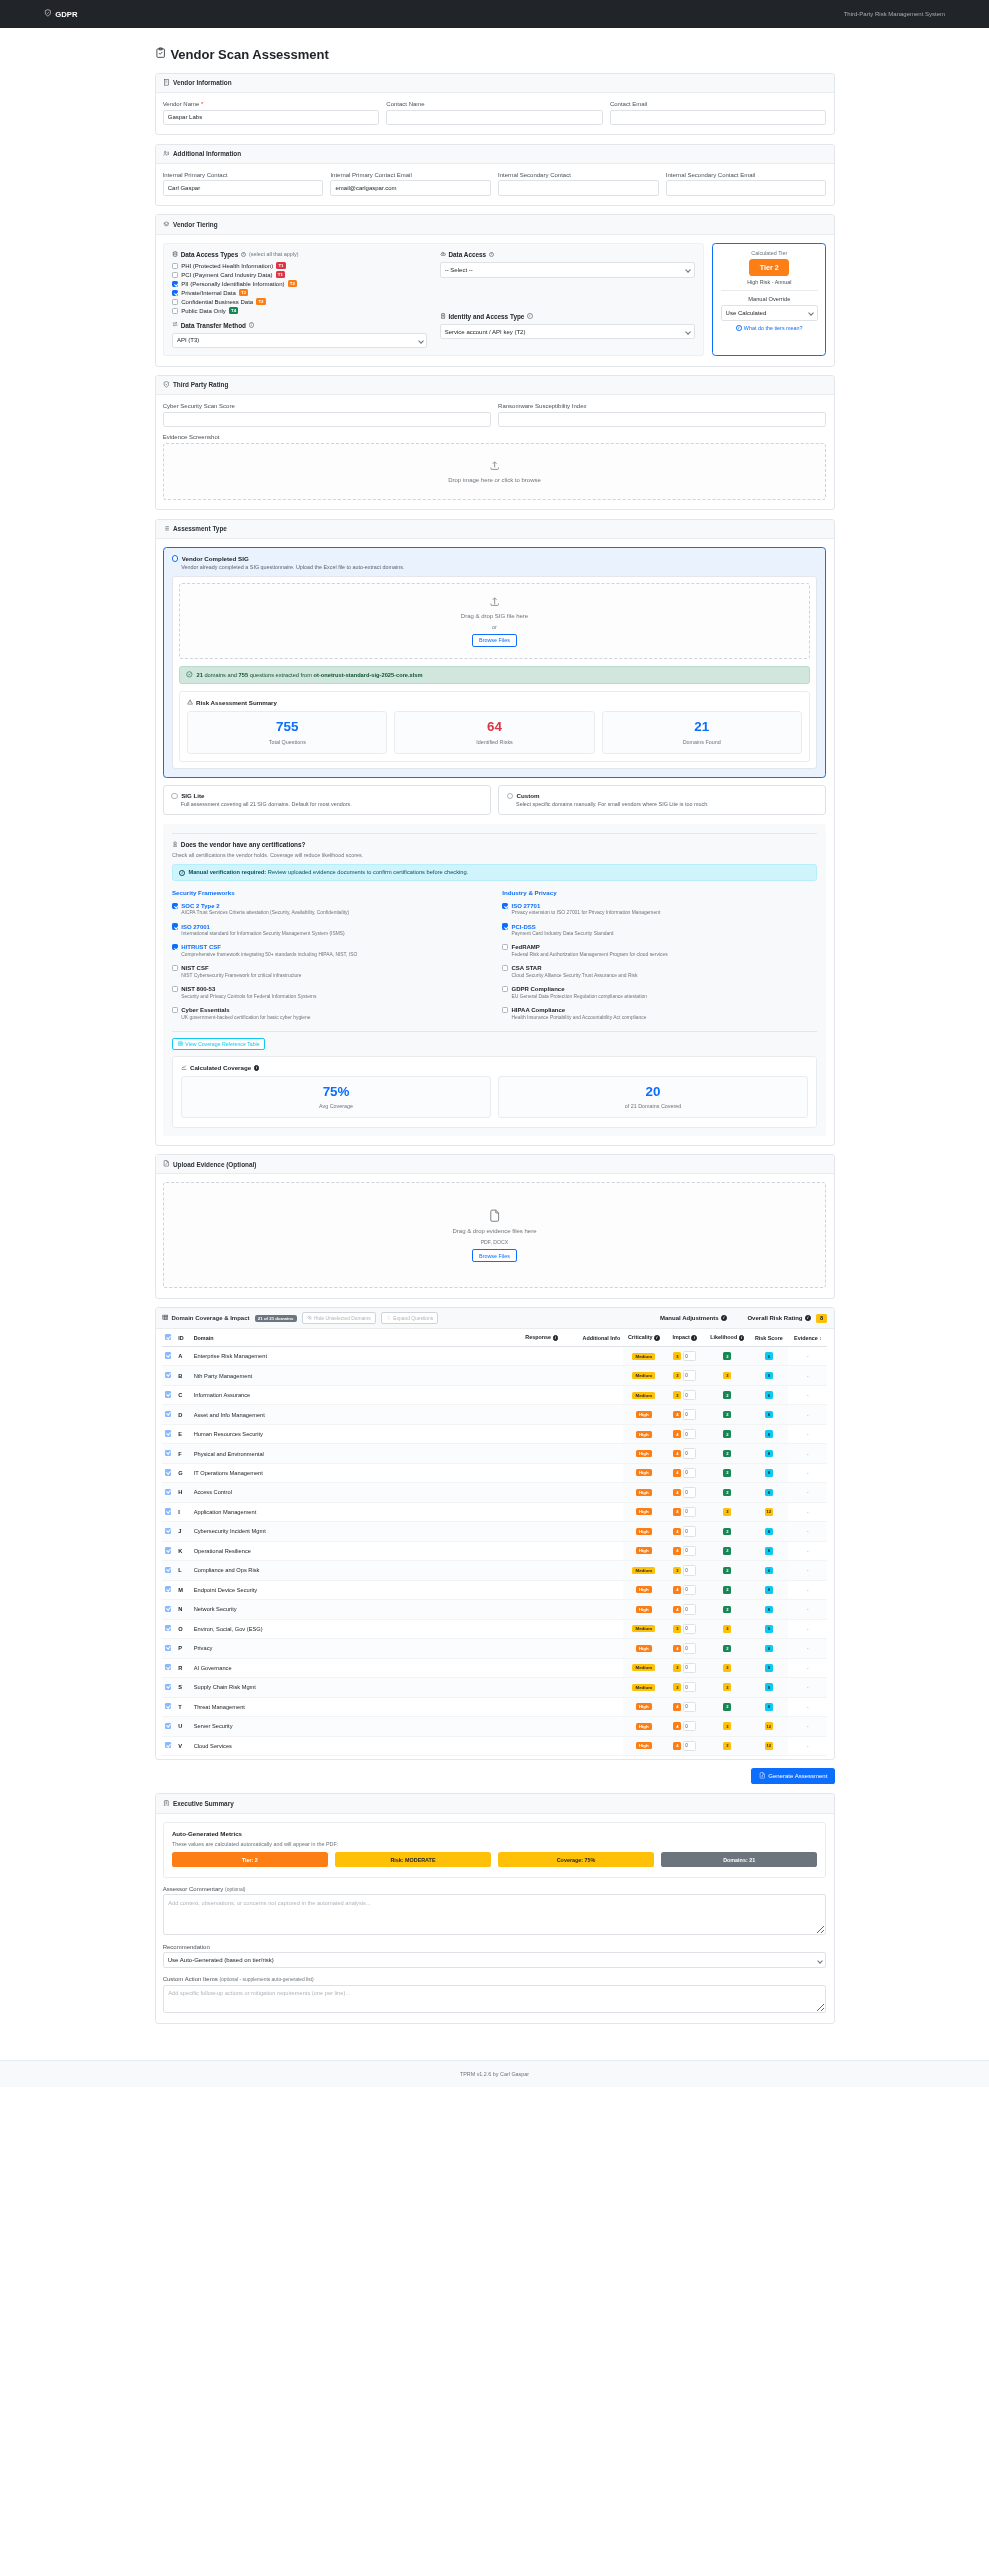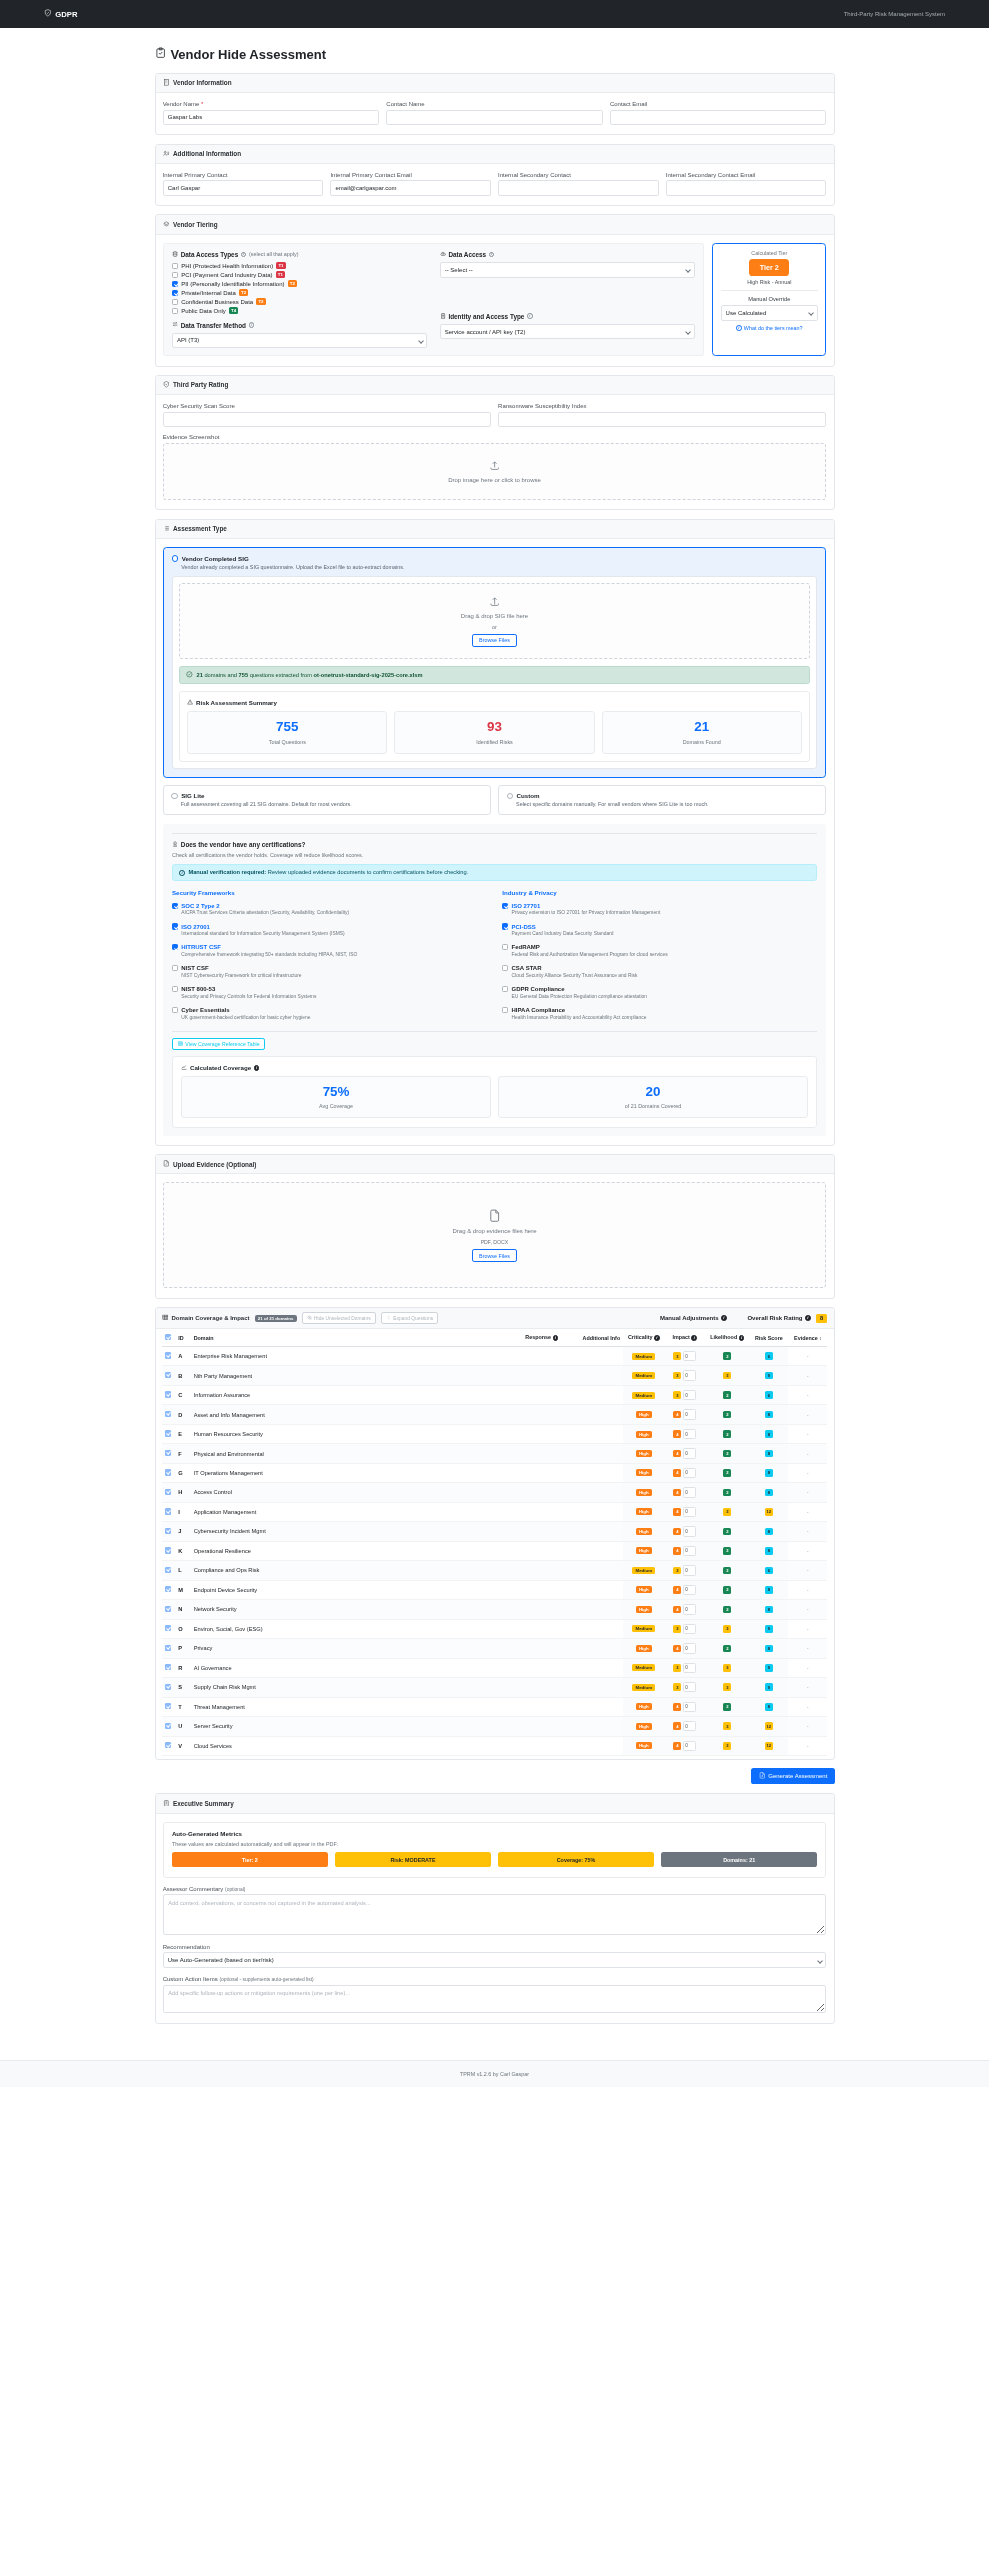--- a/index.html
+++ b/index.html
@@ -233,21 +233,21 @@
 <div class="container">
 
   <div class="page-title">
     <span>
       <svg viewBox="0 0 24 24" fill="none" stroke="#212529" stroke-width="1.7">
             <rect x="4" y="4" width="16" height="18" rx="2"></rect>
             <path d="M9 2h6v4H9z"></path>
             <path d="M8.5 13l2.5 2.5 4.5-5"></path>
           </svg>
     </span>
-    <span>Vendor Hide Assessment</span>
+    <span>Vendor Scan Assessment</span>
   </div>
 
   <div class="card">
     <div class="card-head">
       <span>
         <svg viewBox="0 0 24 24" fill="none" stroke="#2b3035" stroke-width="1.7">
               <rect x="5" y="2" width="14" height="20"></rect>
               <path d="M9 6h2M13 6h2M9 10h2M13 10h2M9 14h2M13 14h2"></path>
             </svg>
       </span>
@@ -523,21 +523,21 @@
                     </svg>
               </span>
               <span>Risk Assessment Summary</span>
             </div>
             <div class="row" style="margin-top:5.2px" id="riskStats">
                   <div class="stat-box">
                     <div class="stat-num" style="color: rgb(13, 110, 253);">755</div>
                     <div class="stat-lbl">Total Questions</div>
                   </div>
                   <div class="stat-box">
-                    <div class="stat-num" style="color: rgb(220, 53, 69);">93</div>
+                    <div class="stat-num" style="color: rgb(220, 53, 69);">64</div>
                     <div class="stat-lbl">Identified Risks</div>
                   </div>
                   <div class="stat-box">
                     <div class="stat-num" style="color: rgb(13, 110, 253);">21</div>
                     <div class="stat-lbl">Domains Found</div>
                   </div>
                 </div>
           </div>
         </div>
       </div>

